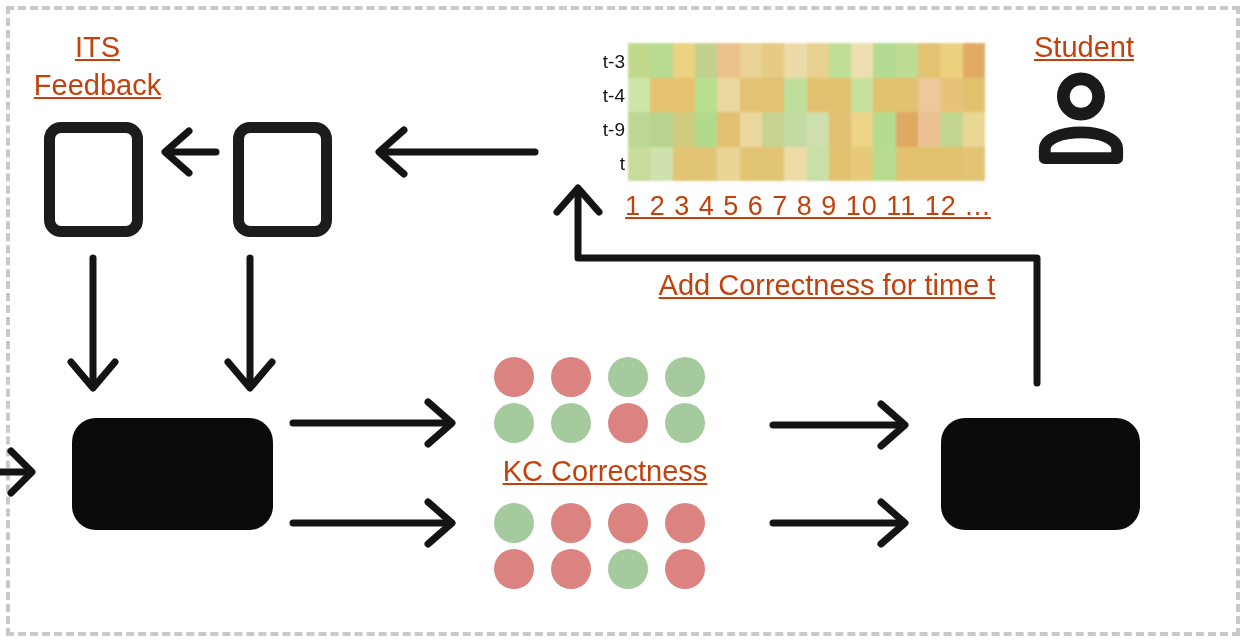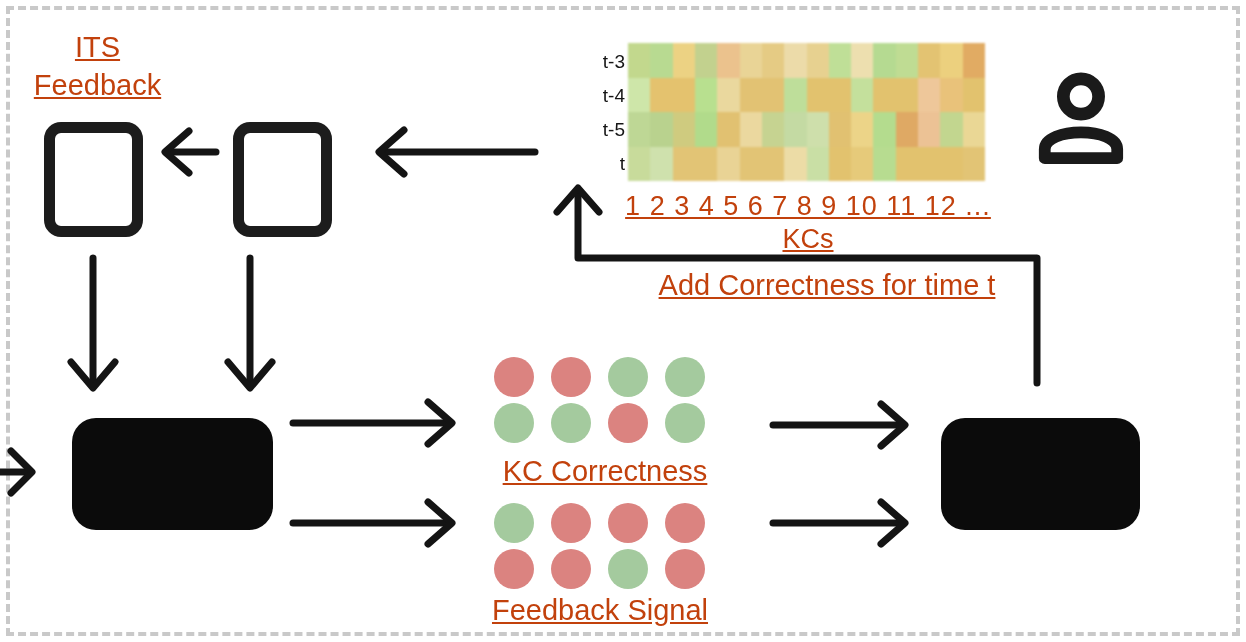--- a/index.html
+++ b/index.html
@@ -109,25 +109,25 @@
       <div class="hm-cell" style="background: rgb(226, 194, 110);"></div>
       <div class="hm-cell" style="background: rgb(230, 202, 122);"></div>
       <div class="hm-cell" style="background: rgb(183, 220, 144);"></div>
       <div class="hm-cell" style="background: rgb(226, 194, 110);"></div>
       <div class="hm-cell" style="background: rgb(226, 194, 110);"></div>
       <div class="hm-cell" style="background: rgb(226, 194, 110);"></div>
       <div class="hm-cell" style="background: rgb(226, 196, 117);"></div>
     </div>
   <div class="hm-row-label" style="top:46px;">t-3</div>
   <div class="hm-row-label" style="top:80px;">t-4</div>
-  <div class="hm-row-label" style="top:114px;">t-5</div>
+  <div class="hm-row-label" style="top:114px;">t-9</div>
   <div class="hm-row-label" style="top:148px;">t</div>
   <div class="lbl small" style="left:618px;top:190px;width:380px;letter-spacing:1px;">1 2 3 4 5 6 7 8 9 10 11 12 ...</div>
-  <div class="lbl small" style="left:618px;top:223px;width:380px;">KCs</div>
-
+
+  <div class="lbl" style="left:1008px;top:28px;width:152px;">Student</div>
   <svg class="person" viewBox="0 0 96 100">
     <circle cx="49" cy="29" r="18" fill="none" stroke="#1a1a1a" stroke-width="13"></circle>
     <path d="M12 92 L12 83 C12 60 86 60 86 83 L86 92 Z" fill="#ffffff" stroke="#1a1a1a" stroke-width="12" stroke-linejoin="round"></path>
   </svg>
 
   <div class="lbl" style="left:592px;top:266px;width:470px;">Add Correctness for time t</div>
 
   <div class="model-box" style="left:72px;top:418px;width:201px;"></div>
   <div class="model-box" style="left:941px;top:418px;width:199px;"></div>
 
@@ -147,21 +147,20 @@
   <div class="dot-grid" style="left:494px;top:503px;">
       <div class="dot" style="background: rgb(164, 202, 158);"></div>
       <div class="dot" style="background: rgb(219, 131, 128);"></div>
       <div class="dot" style="background: rgb(219, 131, 128);"></div>
       <div class="dot" style="background: rgb(219, 131, 128);"></div>
       <div class="dot" style="background: rgb(219, 131, 128);"></div>
       <div class="dot" style="background: rgb(219, 131, 128);"></div>
       <div class="dot" style="background: rgb(164, 202, 158);"></div>
       <div class="dot" style="background: rgb(219, 131, 128);"></div>
     </div>
-  <div class="lbl" style="left:450px;top:591px;width:300px;">Feedback Signal</div>
 
   <svg class="arrows">
     <g>
       <path d="M535 152 H384"></path>
         <path d="M404 130 L379 152 L404 174"></path>
     </g>
     <g>
       <path d="M216 152 H170"></path>
         <path d="M189 131 L165 152 L189 173"></path>
     </g>

